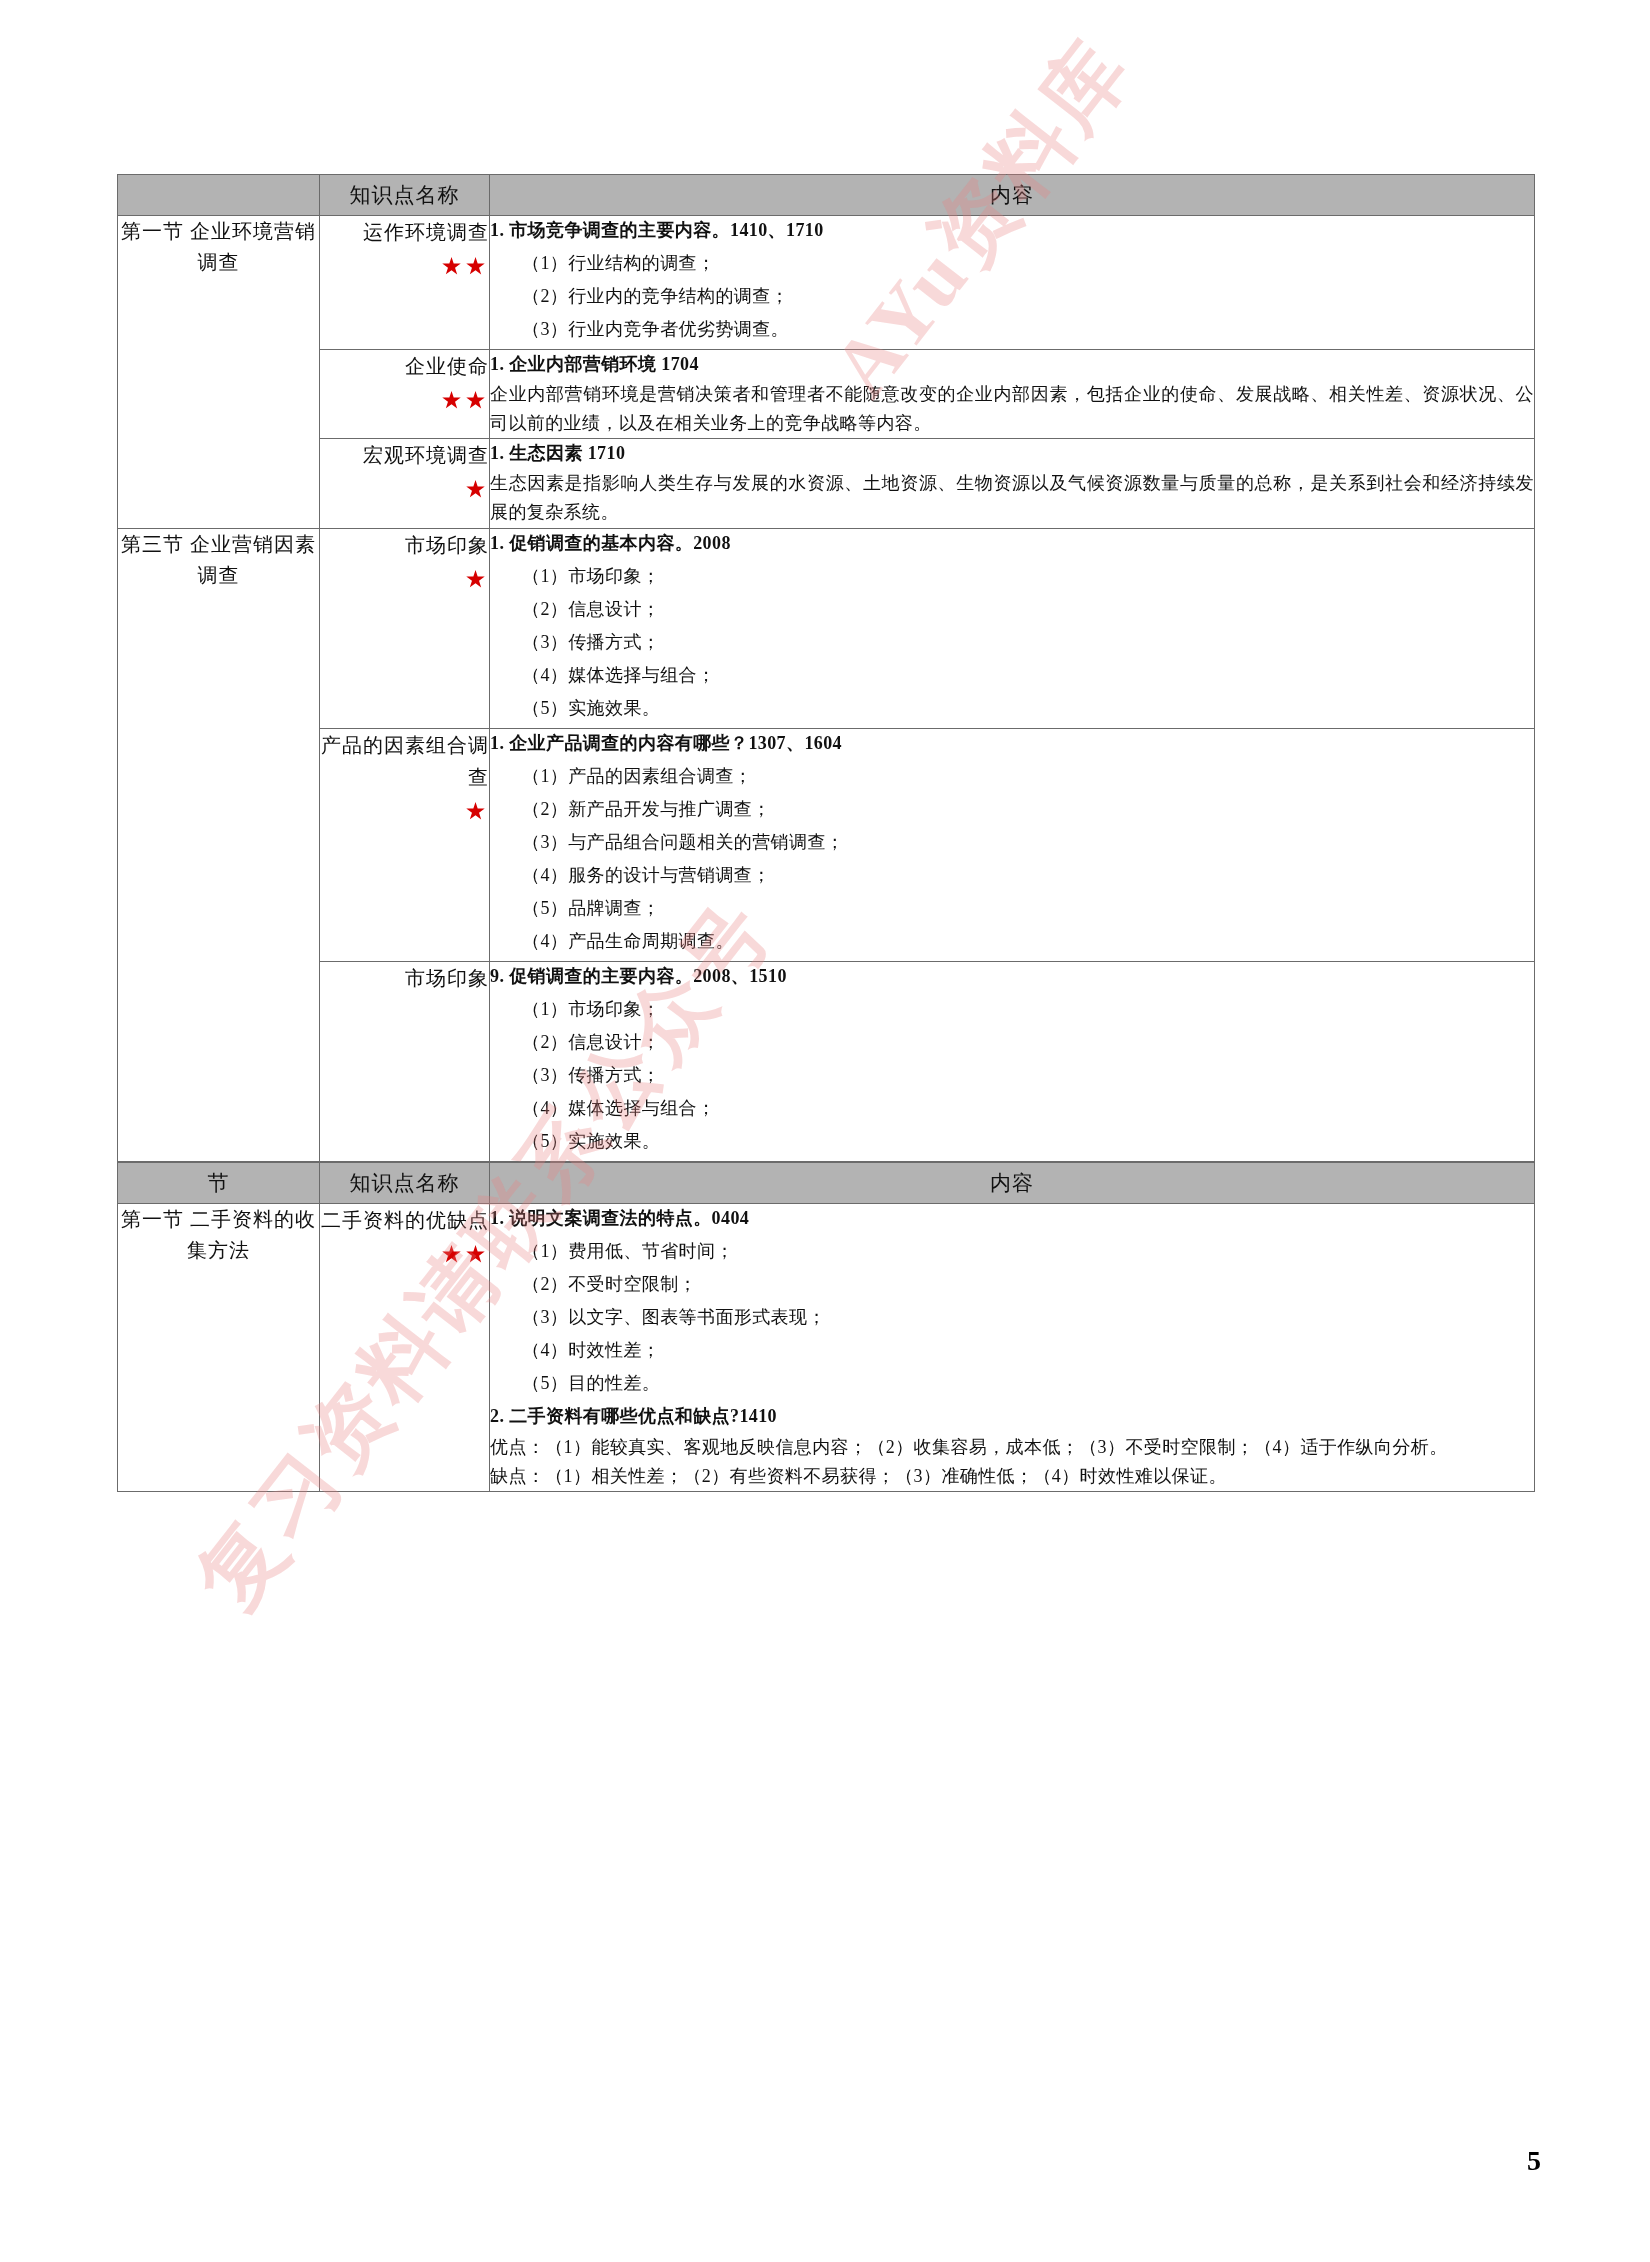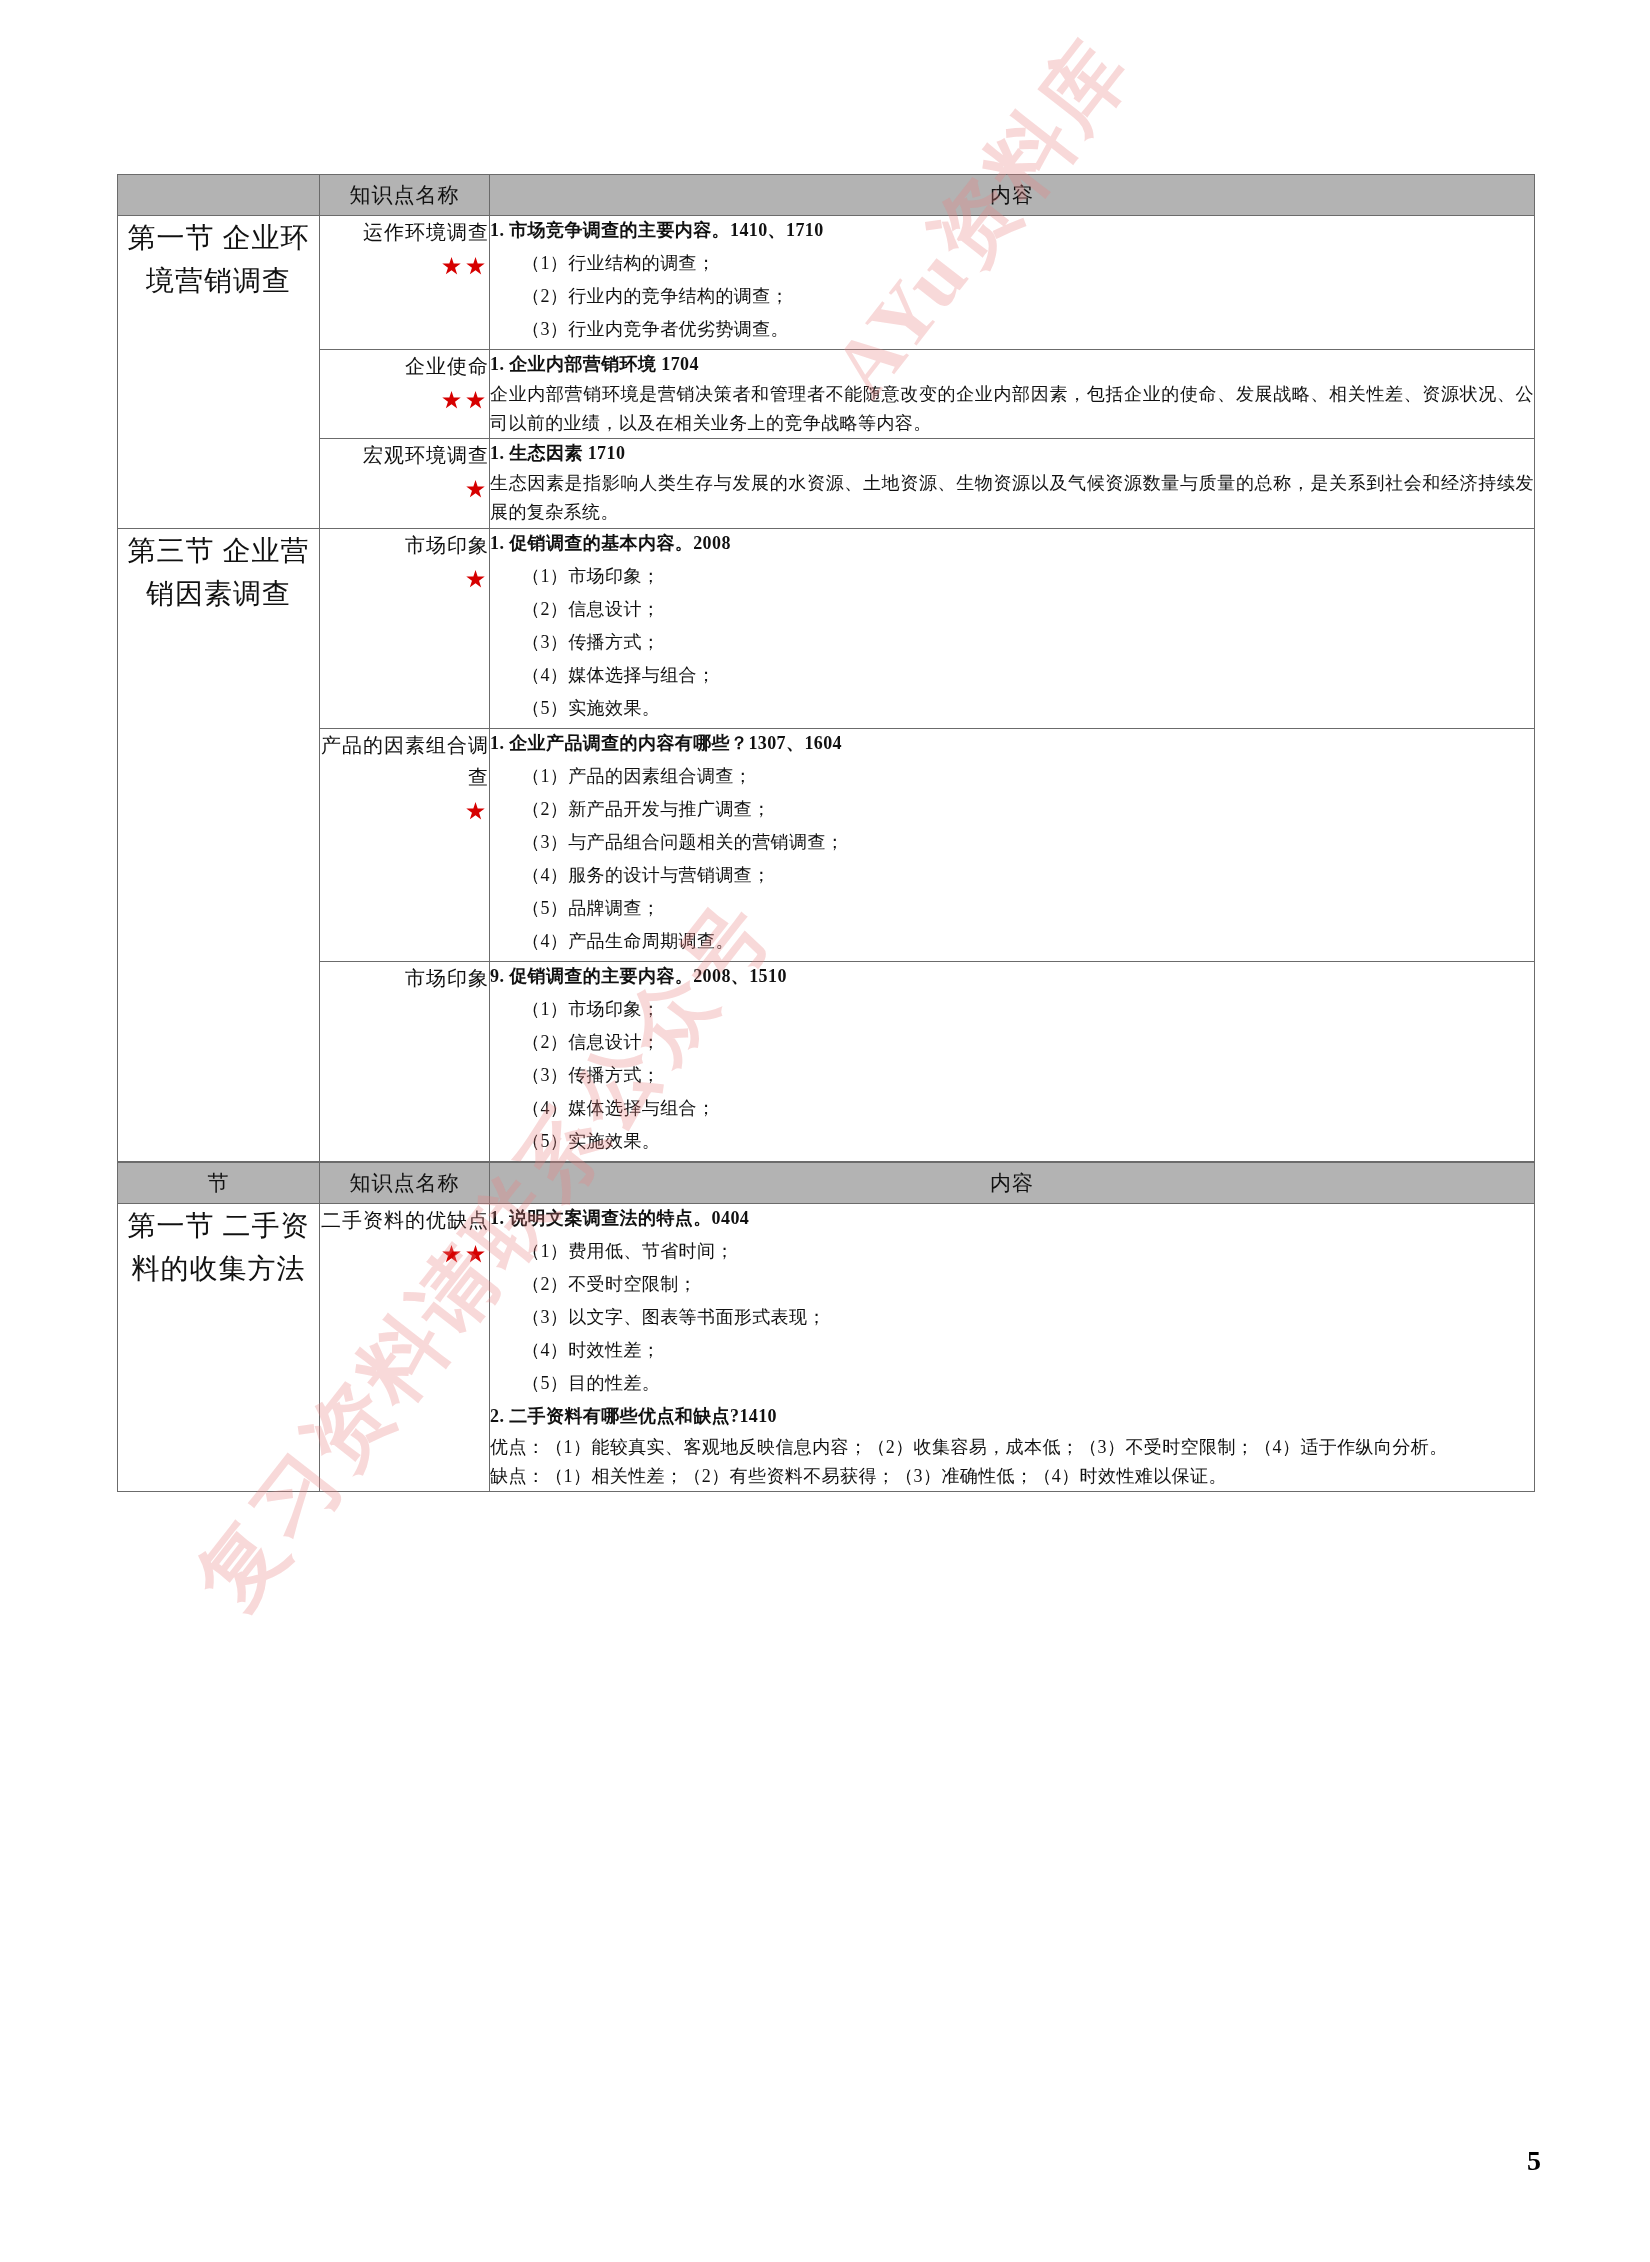--- a/index.html
+++ b/index.html
@@ -86,21 +86,21 @@
   }
 
   col.c-sec  { width: 202px; }
   col.c-kp   { width: 170px; }
   col.c-body { width: 1045px; }
 
   
   .sec-cell {
     text-align: center;
     vertical-align: middle;
-    font-size: 28px;
+    font-size: 20px;
     line-height: 1.55;
     letter-spacing: 1px;
     padding: 6px 14px;
     color: #111;
   }
   
   .kp-cell {
     text-align: right;
     vertical-align: middle;
     font-size: 20px;

